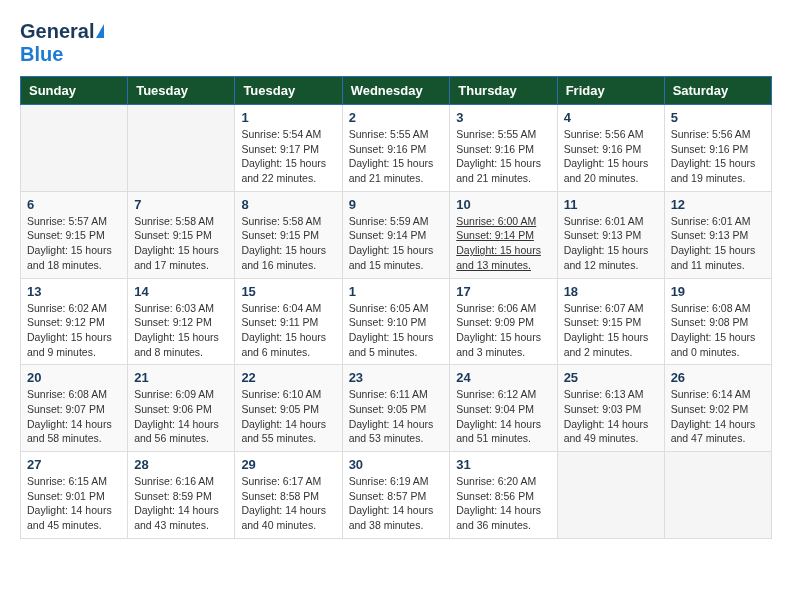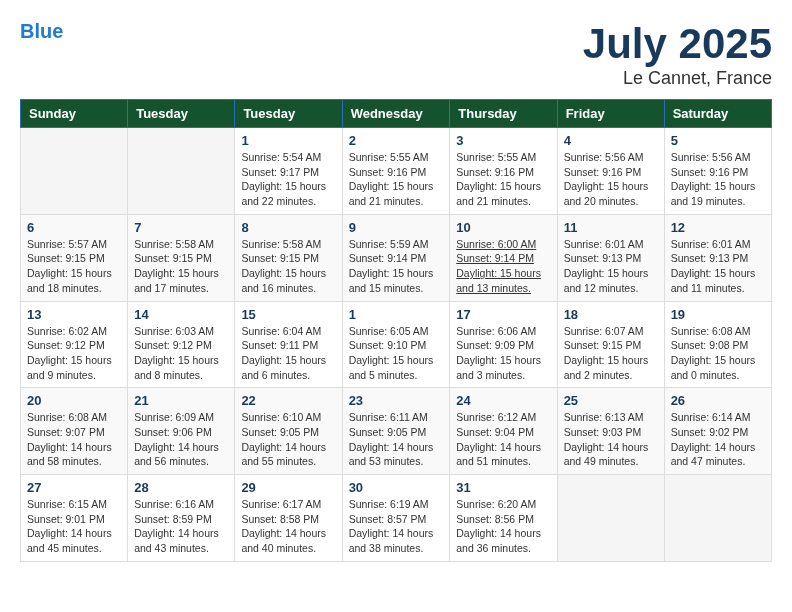--- a/index.html
+++ b/index.html
@@ -96,25 +96,25 @@
       border-bottom: 14px solid #1e7bd4;
       margin-left: 2px;
       margin-bottom: 2px;
     }
   </style>
 </head>
 <body>
 
 <div class="header">
   <div class="logo">
+    <div class="logo-row">
+      <span class="logo-text-general">General</span>
+      <div class="logo-triangle"></div>
+    </div>
     <span class="logo-text-blue">Blue</span>
-  </div>
-  <div class="title-section">
-    <div class="month-title">July 2025</div>
-    <div class="location">Le Cannet, France</div>
   </div>
 </div>
 
 <table class="calendar">
   <thead>
     <tr>
     <th>Sunday</th>
         <th>Tuesday</th>
         <th>Tuesday</th>
         <th>Wednesday</th>

